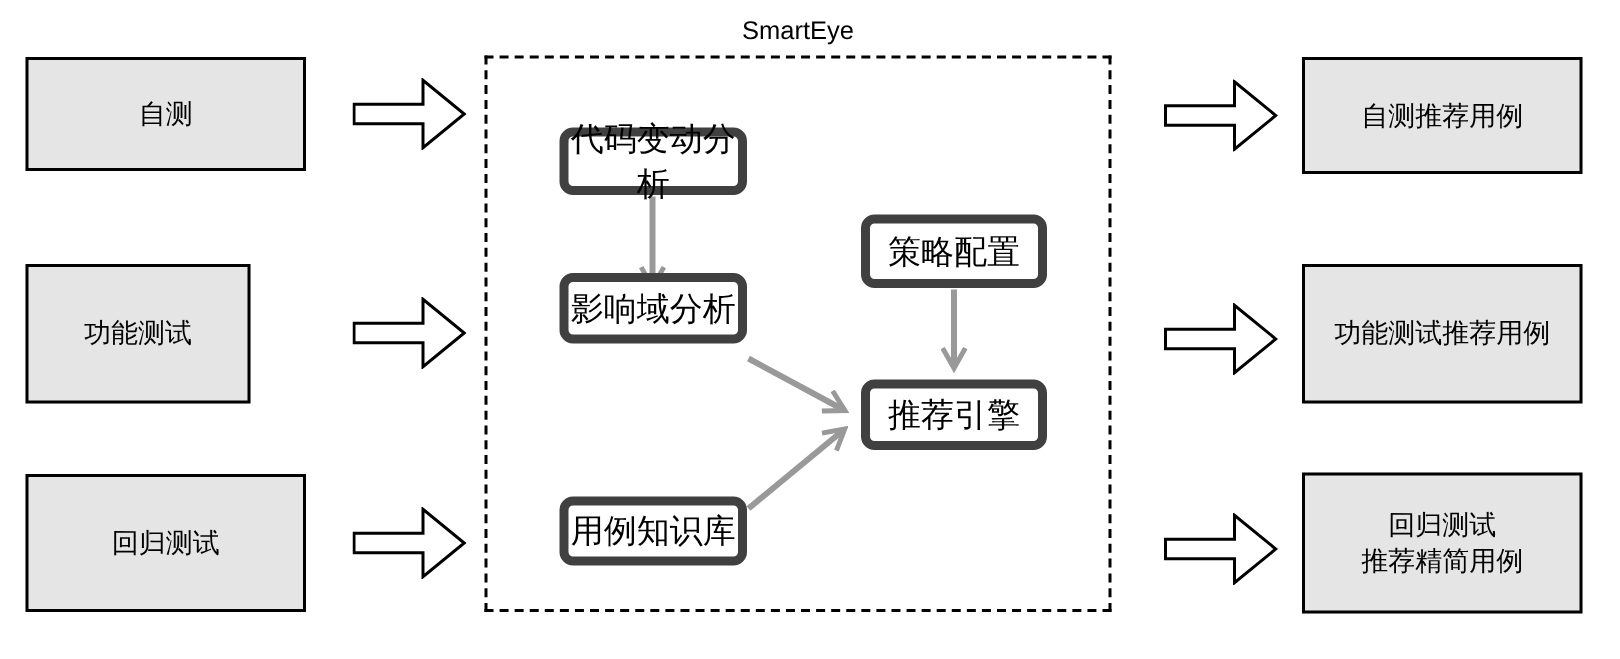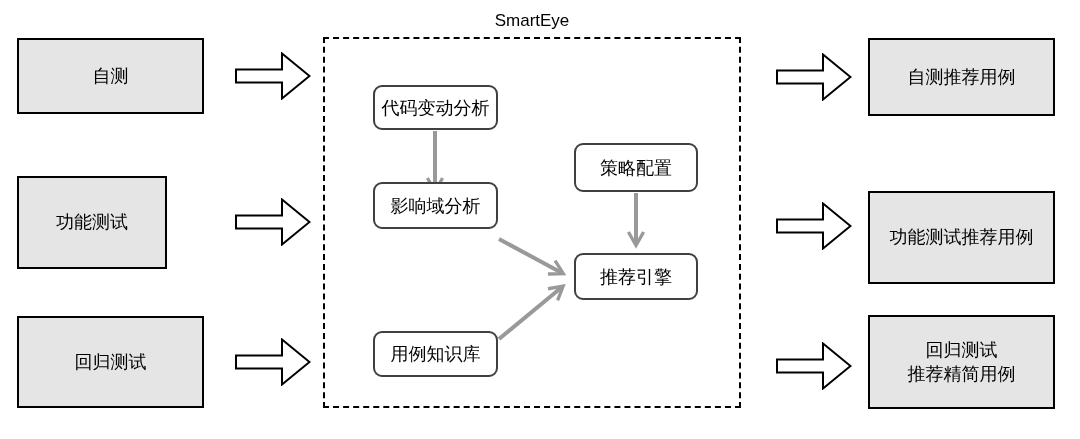--- a/index.html
+++ b/index.html
@@ -17,27 +17,27 @@
     align-items: center;
     justify-content: center;
     font-size: 18px;
     line-height: 1.35;
     text-align: center;
     z-index: 3;
   }
 
   .round-box {
     position: absolute;
-    border: 2px solid #404040;
+    border: 6px solid #404040;
     border-radius: 9px;
     background: #ffffff;
     display: flex;
     align-items: center;
     justify-content: center;
-    font-size: 18px;
+    font-size: 22px;
     text-align: center;
     z-index: 3;
   }
 
   .dashed-container {
     position: absolute;
     left: 323px; top: 37px;
     width: 418px; height: 371px;
     border: 2px dashed #000000;
     background: transparent;
@@ -143,21 +143,21 @@
   </div>
   <div class="block-arrow" style="left:776px; top:342px;">
     <svg viewBox="0 0 76 48">
         <polygon points="1,17.5 47,17.5 47,1.5 74.5,24 47,46.5 47,30.5 1,30.5" fill="#ffffff" stroke="#000000" stroke-width="2"></polygon>
       </svg>
   </div>
 
   <div class="rect-box" style="left:868px; top:38px; width:187px; height:78px;justify-content:center;">
     <span>自测推荐用例</span>
   </div>
-  <div class="rect-box" style="left:868px; top:176px; width:187px; height:93px;margin-top:15px;">
+  <div class="rect-box" style="left:868px; top:176px; width:187px; height:93px;">
     <span>功能测试推荐用例</span>
   </div>
   <div class="rect-box" style="left:868px; top:315px; width:187px; height:94px;">
     <span>回归测试</span>
     <span>推荐精简用例</span>
   </div>
 
 </div>
 
 </body></html>

